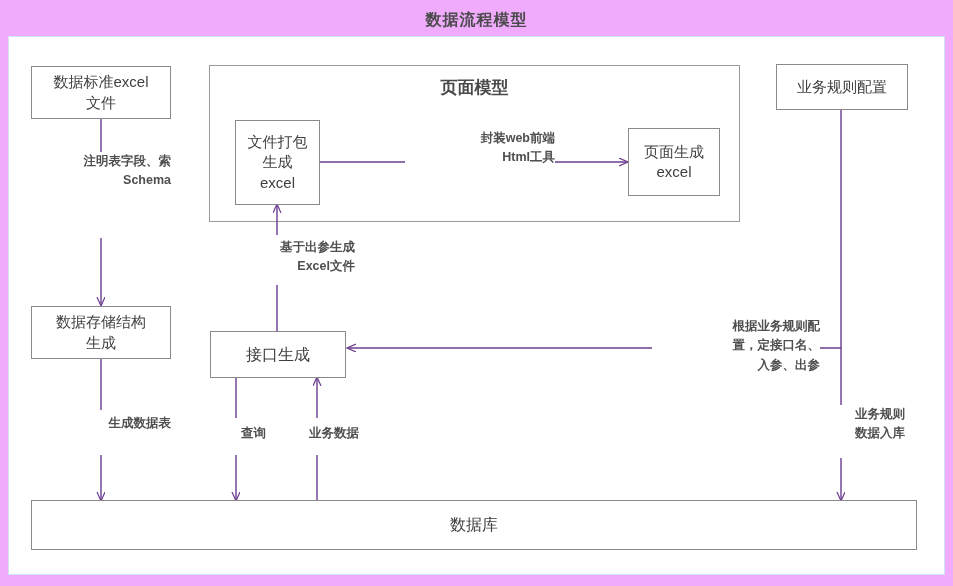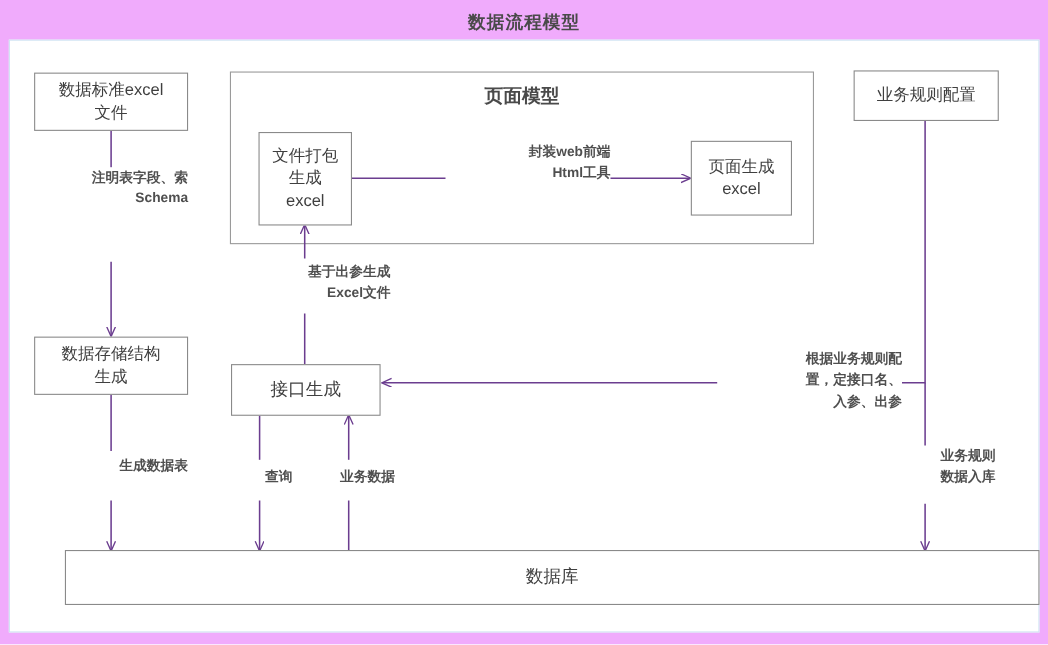--- a/index.html
+++ b/index.html
@@ -154,21 +154,21 @@
   </div>
 
   <div class="node" style="left:210px; top:331px; width:136px; height:47px; font-size:16px;text-align:center;">
     <span class="line">接口生成</span>
   </div>
 
   <div class="node" style="left:776px; top:64px; width:132px; height:46px; font-size:15px;">
     <span class="line">业务规则配置</span>
   </div>
 
-  <div class="node" style="left:31px; top:500px; width:886px; height:50px; font-size:16px;margin-left:28px;">
+  <div class="node" style="left:31px; top:500px; width:886px; height:50px; font-size:16px;">
     <span class="line">数据库</span>
   </div>
 
   <div class="edge-label" style="left:31px; top:152px; width:140px;">
     <div>注明表字段、索</div>
     <div>Schema</div>
   </div>
 
   <div class="edge-label" style="left:405px; top:129px; width:150px;">
     <div>封装web前端</div>

